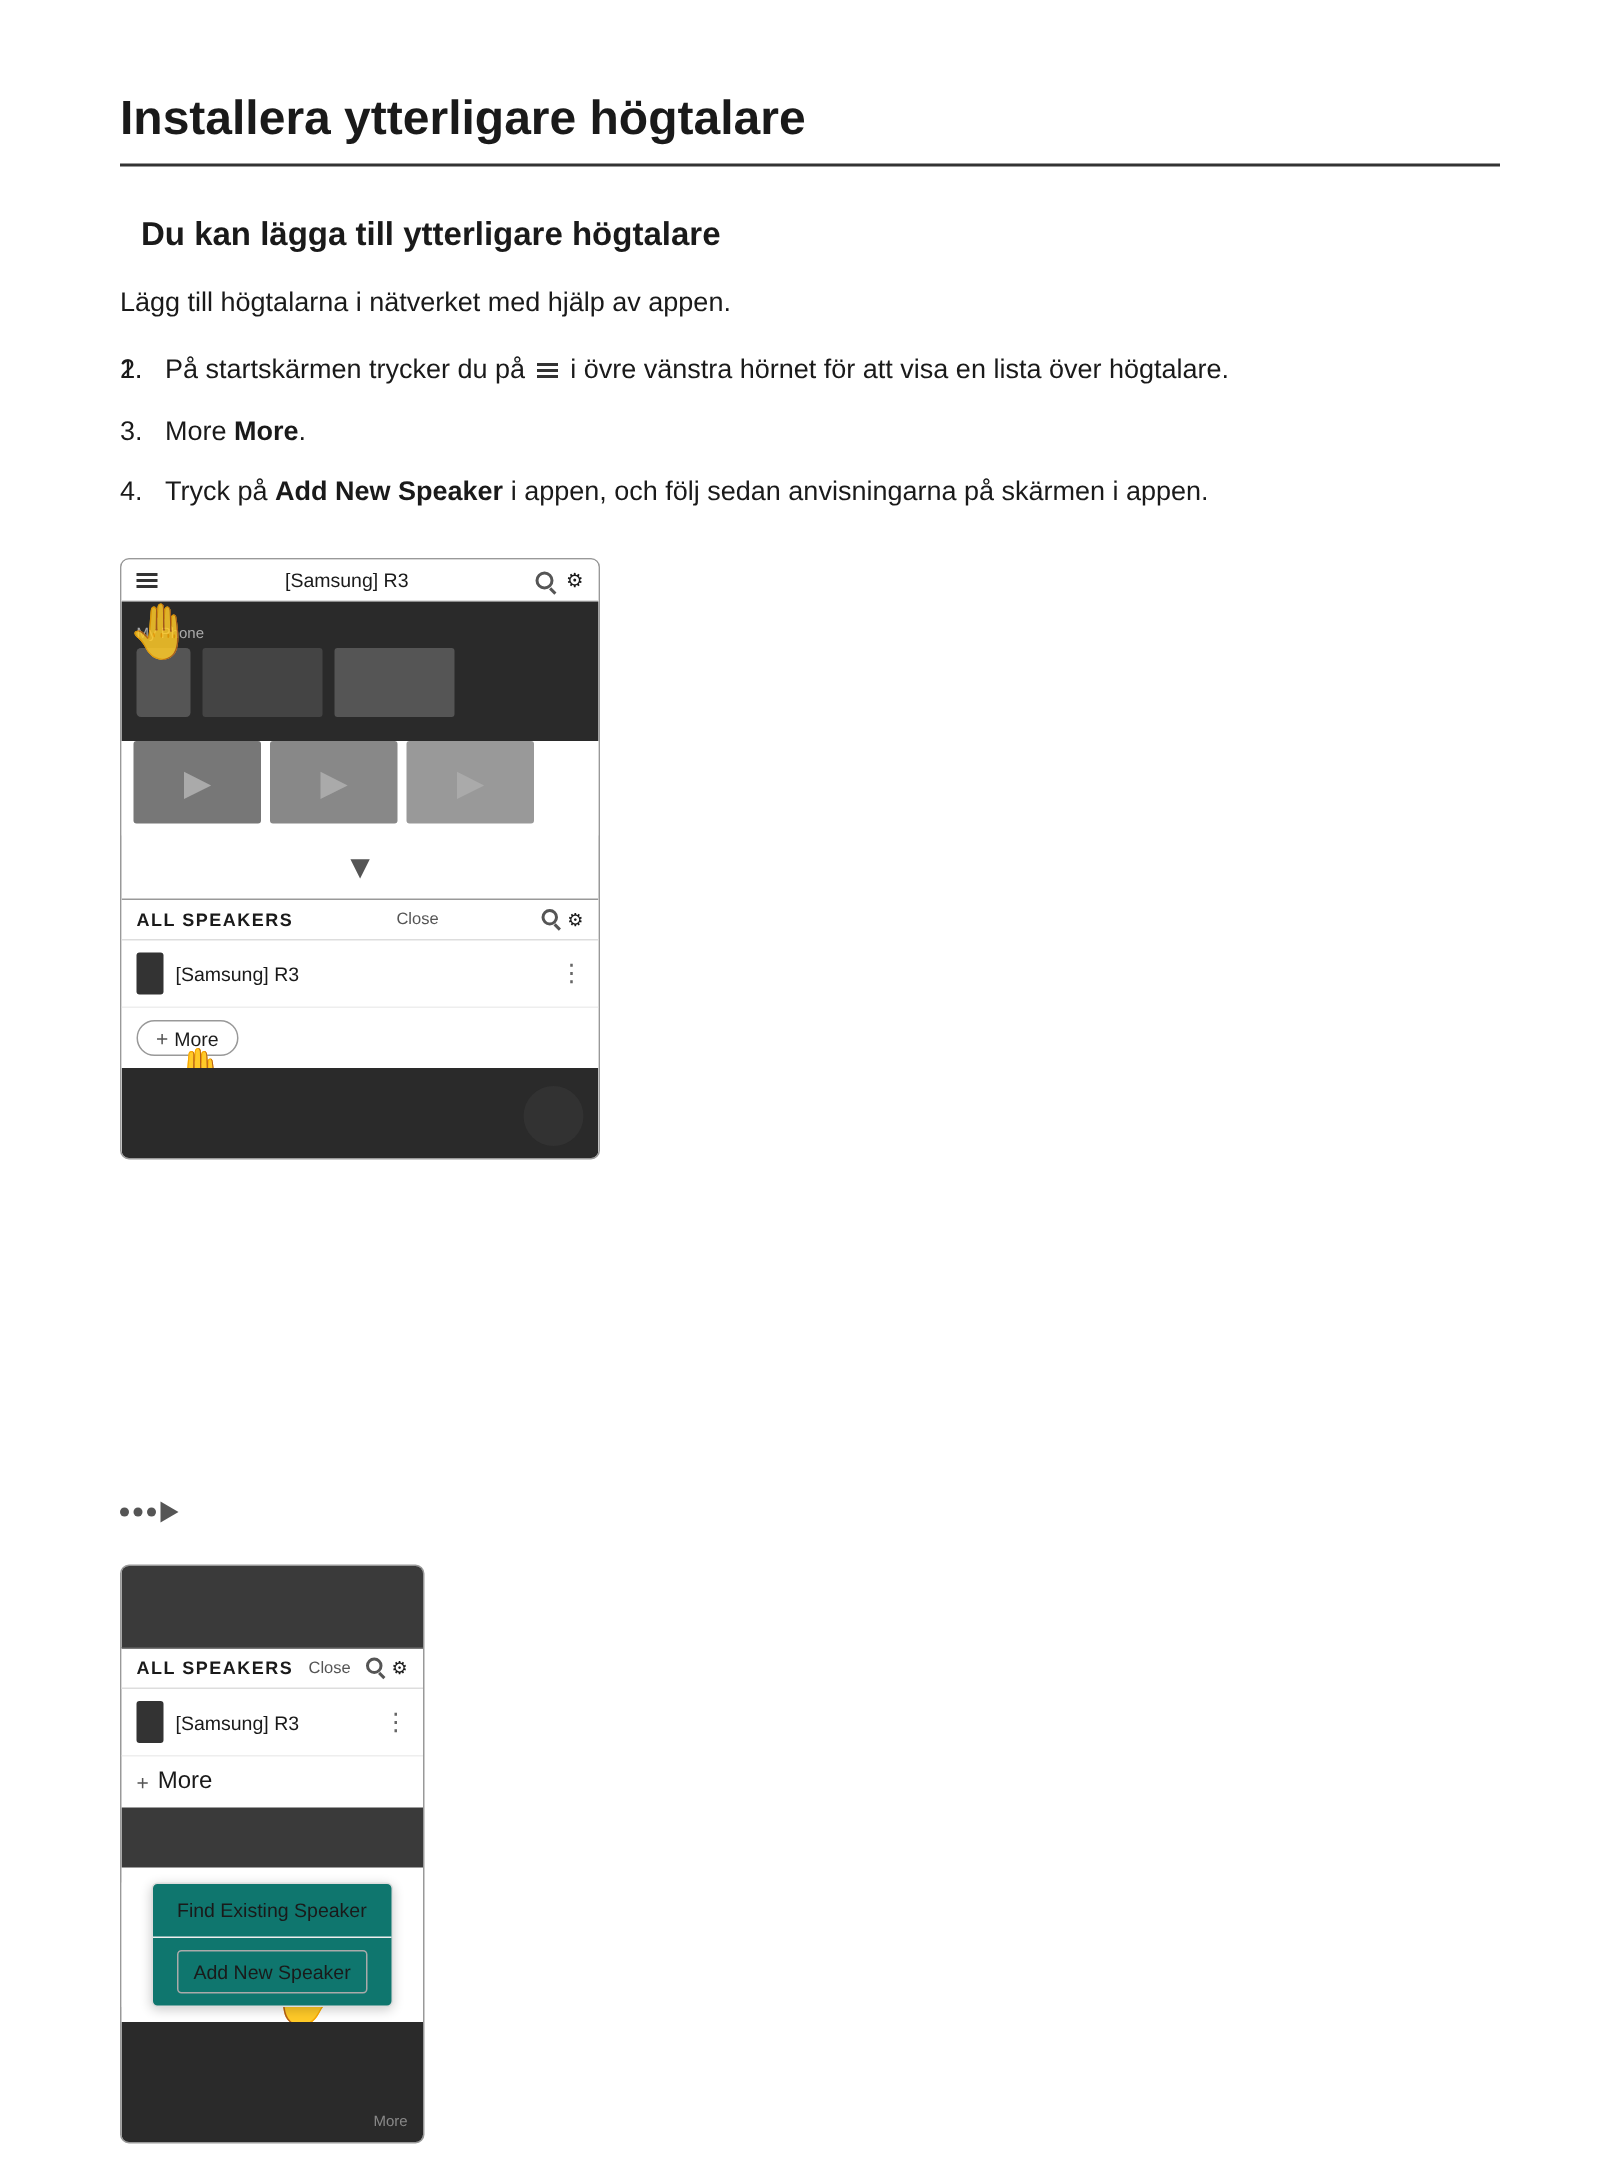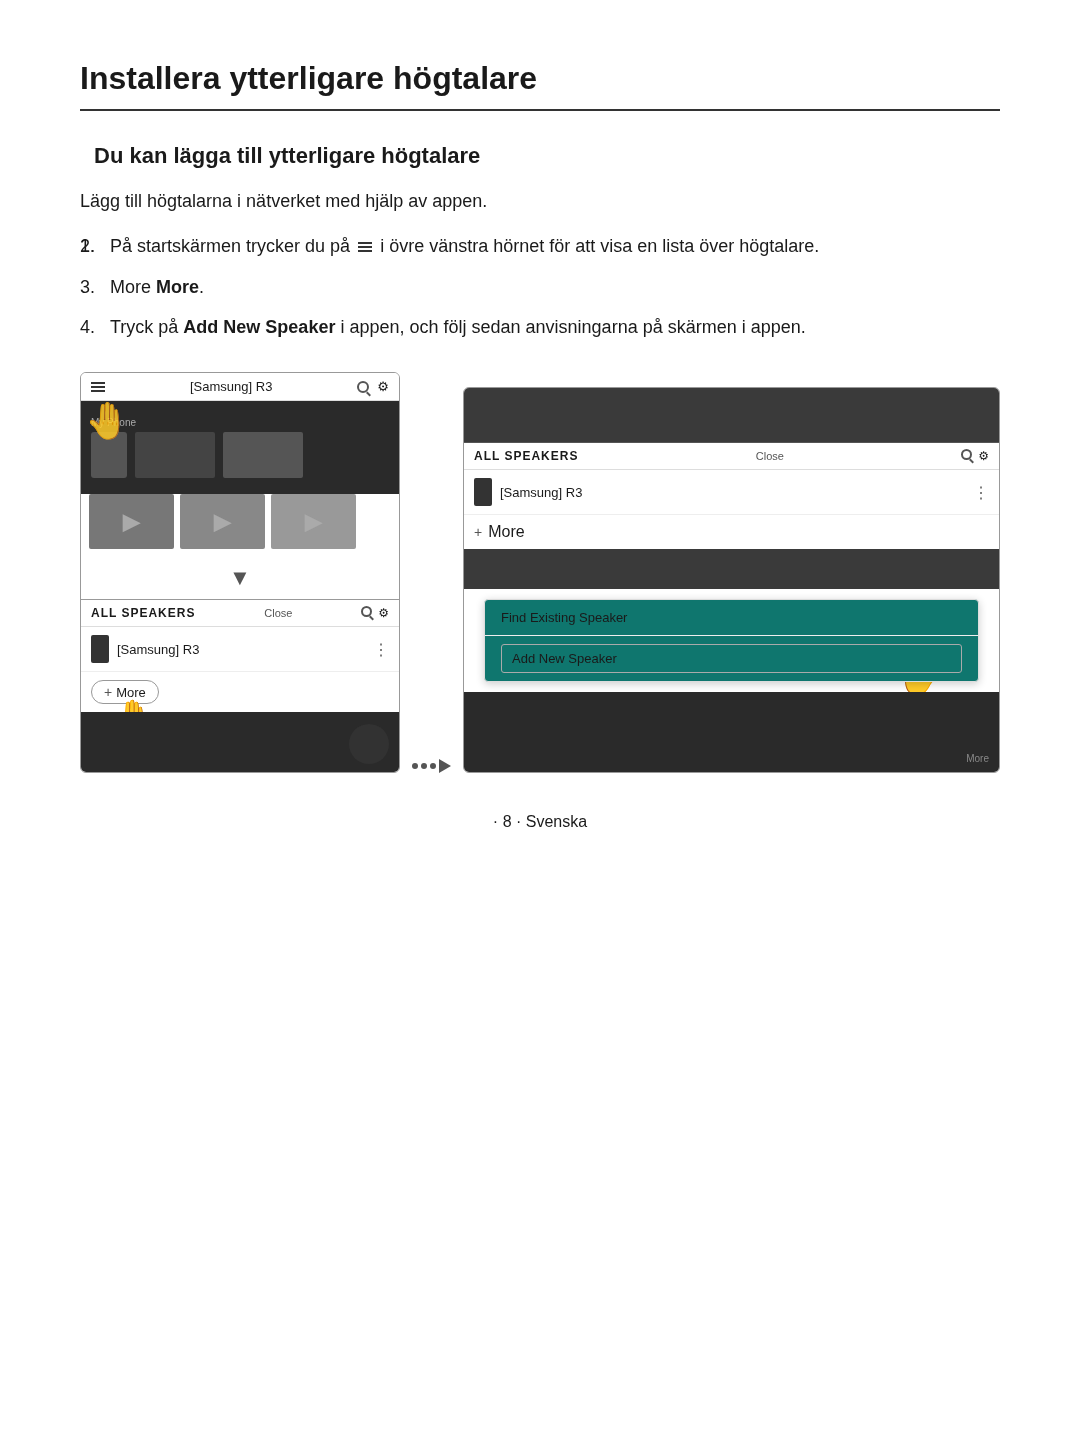--- a/index.html
+++ b/index.html
@@ -51,24 +51,24 @@
     }
     .steps-list li .step-num {
       position: absolute;
       left: 0;
       font-weight: normal;
     }
 
     
     .diagrams {
       display: flex;
-      flex-direction: row;
-      gap: 12px;
+      flex-direction: column;
+      gap: 28px;
       margin-top: 30px;
-      align-items: flex-end;
+      align-items: flex-start;
     }
 
     
     .phone-mockup {
       width: 320px;
       border: 1.5px solid #999;
       border-radius: 6px;
       background: #fff;
       overflow: hidden;
       flex-shrink: 0;

